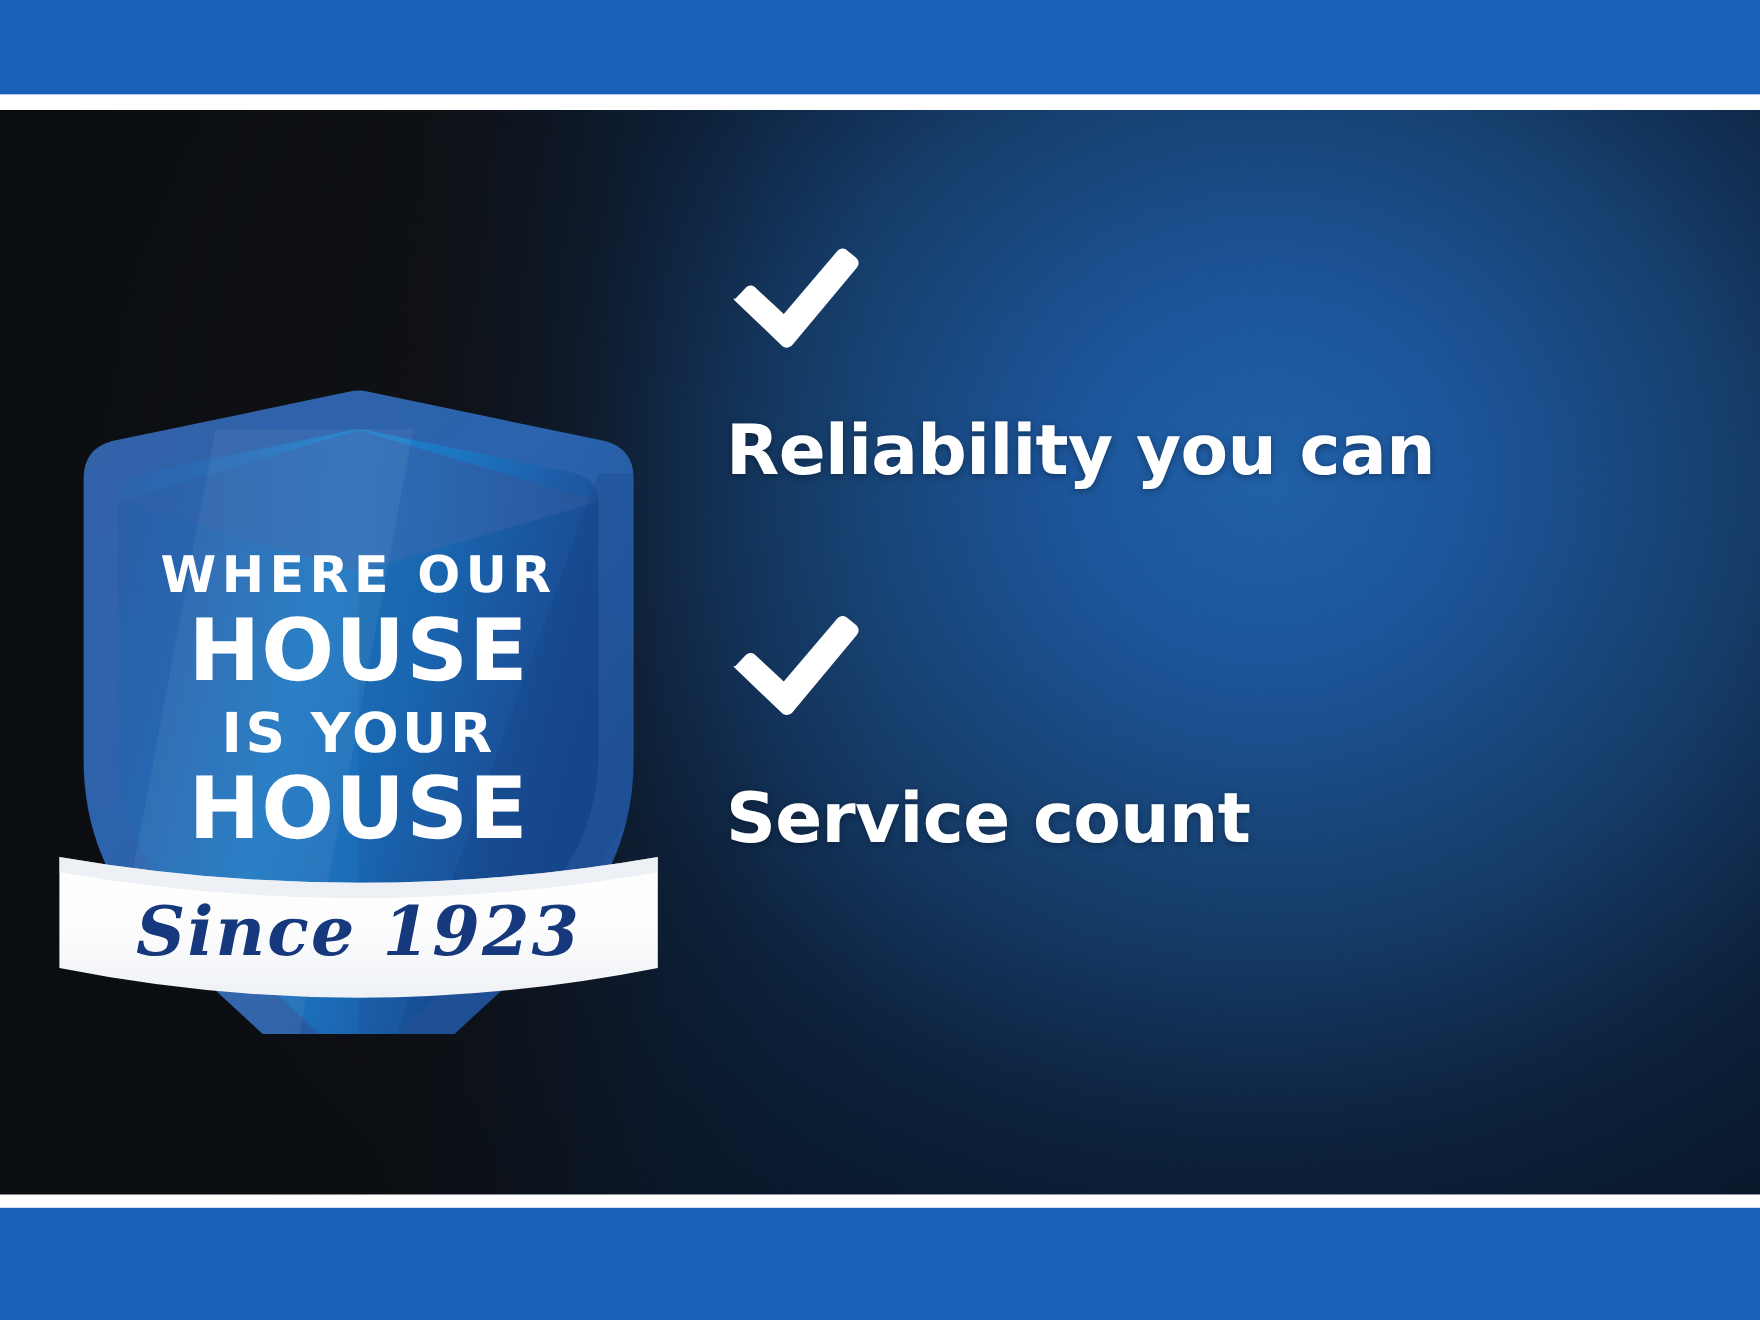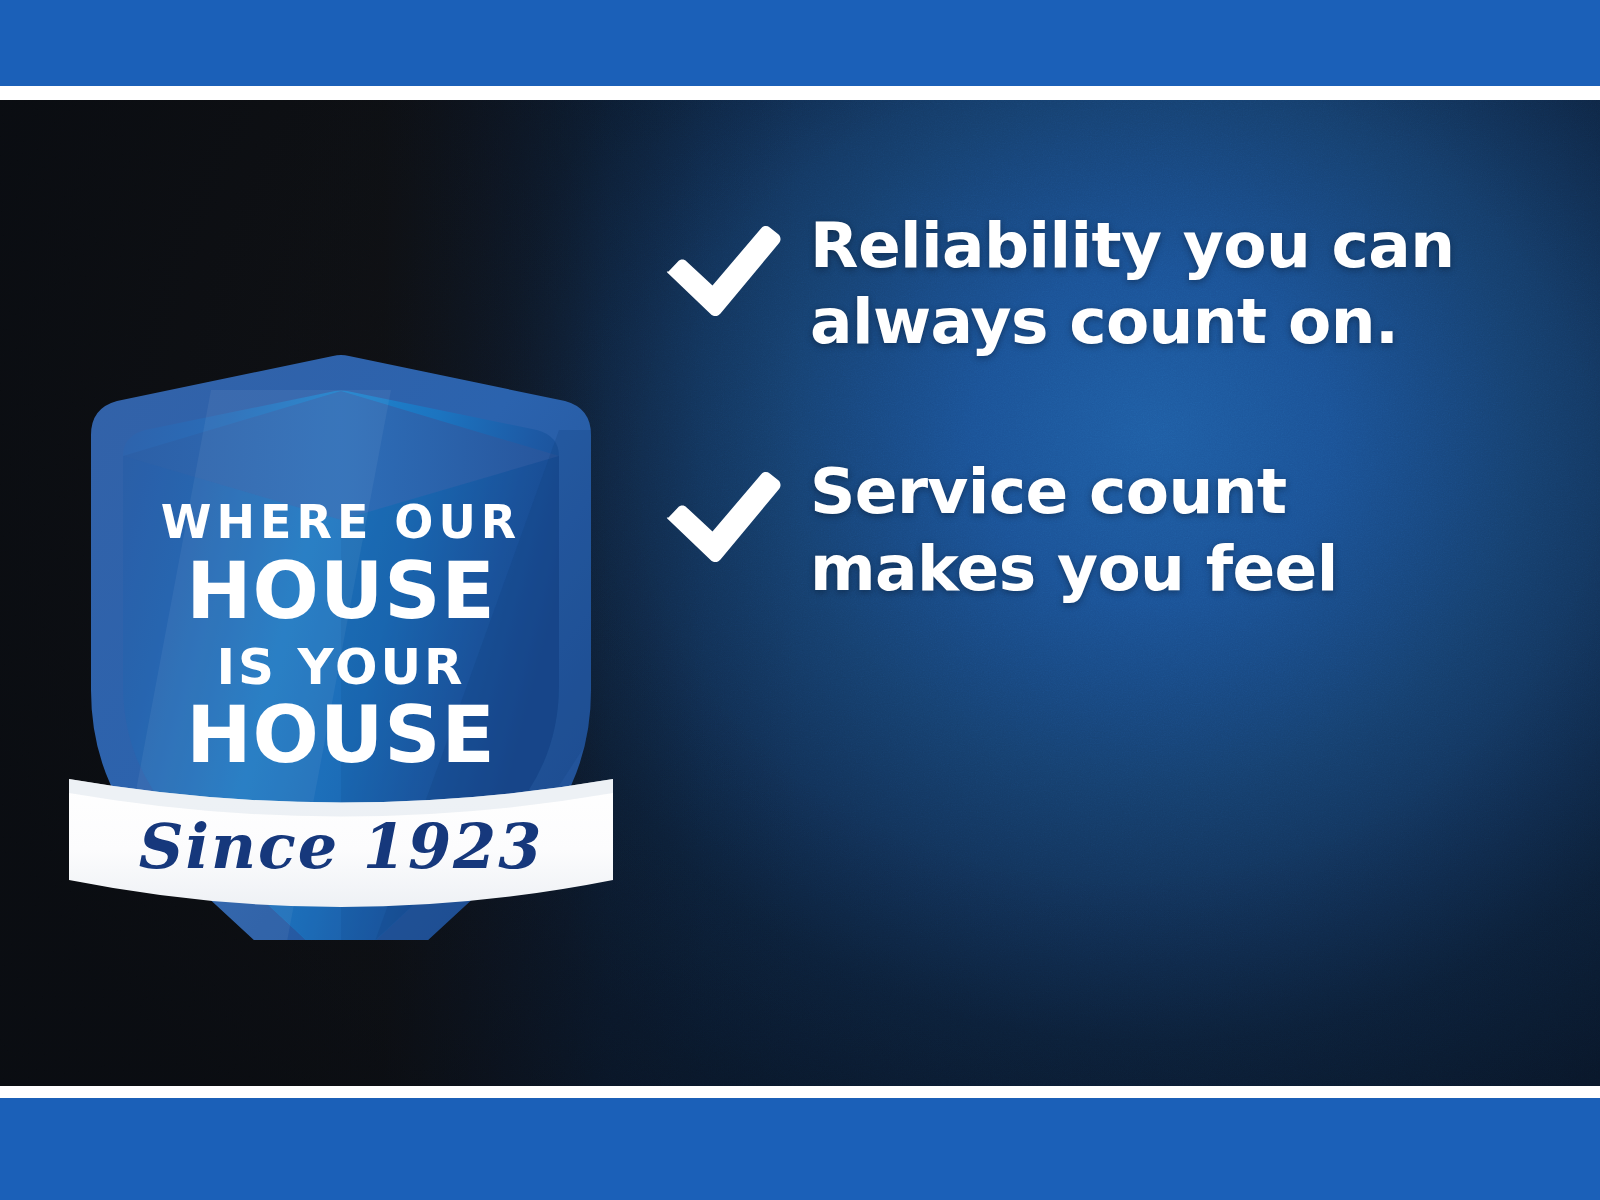--- a/index.html
+++ b/index.html
@@ -93,38 +93,39 @@
     position: absolute;
     inset: 0;
     opacity: .5;
     mix-blend-mode: overlay;
     pointer-events: none;
   }
 
   
   #logo-wrap {
     position: absolute;
-    left: 61px;
+    left: 46px;
     top: 160px;
     width: 560px;
     height: 680px;
   }
   #logo-wrap svg { display: block; }
 
   
   #benefits {
     position: absolute;
     left: 660px;
     top: 108px;
     width: 850px;
   }
   .benefit-row {
     display: flex;
     align-items: flex-start;
     margin-bottom: 94px;
+    flex-direction: column;
   }
   .benefit-row:last-child { margin-bottom: 0; }
 
   .check-cell {
     flex: 0 0 150px;
     display: flex;
     justify-content: flex-start;
     align-items: flex-start;
     padding-top: 14px;
   }
@@ -236,36 +237,34 @@
         <span class="check-cell">
           <svg class="check-icon" width="126" height="104" viewBox="0 0 126 104" aria-hidden="true">
             <path d="M8.5 49.5 L18 39.5 C20.5 37 24 37 26.6 39.4 L52.5 63.5 L101 6.5
                      C103.4 3.6 107 3.2 109.8 5.4 L118 12 C121 14.4 121.4 18.3 118.9 21.3
                      L60.5 91.5 C57.8 94.7 53.4 94.9 50.6 92 L8.8 52
                      C6.2 49.4 6.2 49.4 8.5 49.5 Z" fill="#ffffff"></path>
           </svg>
         </span>
         <div class="benefit-text">
           <span class="ln">Reliability you can</span>
-          <span class="ln">always count on.</span>
         </div>
       </div>
 
       <div class="benefit-row">
         <span class="check-cell">
           <svg class="check-icon" width="126" height="104" viewBox="0 0 126 104" aria-hidden="true">
             <path d="M8.5 49.5 L18 39.5 C20.5 37 24 37 26.6 39.4 L52.5 63.5 L101 6.5
                      C103.4 3.6 107 3.2 109.8 5.4 L118 12 C121 14.4 121.4 18.3 118.9 21.3
                      L60.5 91.5 C57.8 94.7 53.4 94.9 50.6 92 L8.8 52
                      C6.2 49.4 6.2 49.4 8.5 49.5 Z" fill="#ffffff"></path>
           </svg>
         </span>
         <div class="benefit-text">
           <span class="ln">Service count</span>
-          <span class="ln">makes you feel</span>
         </div>
       </div>
 
 
     </div>
 
   </div>
 
   <div id="bottom-gap" class="gap-strip"></div>
   <div id="bottom-bar" class="brand-bar"></div>

